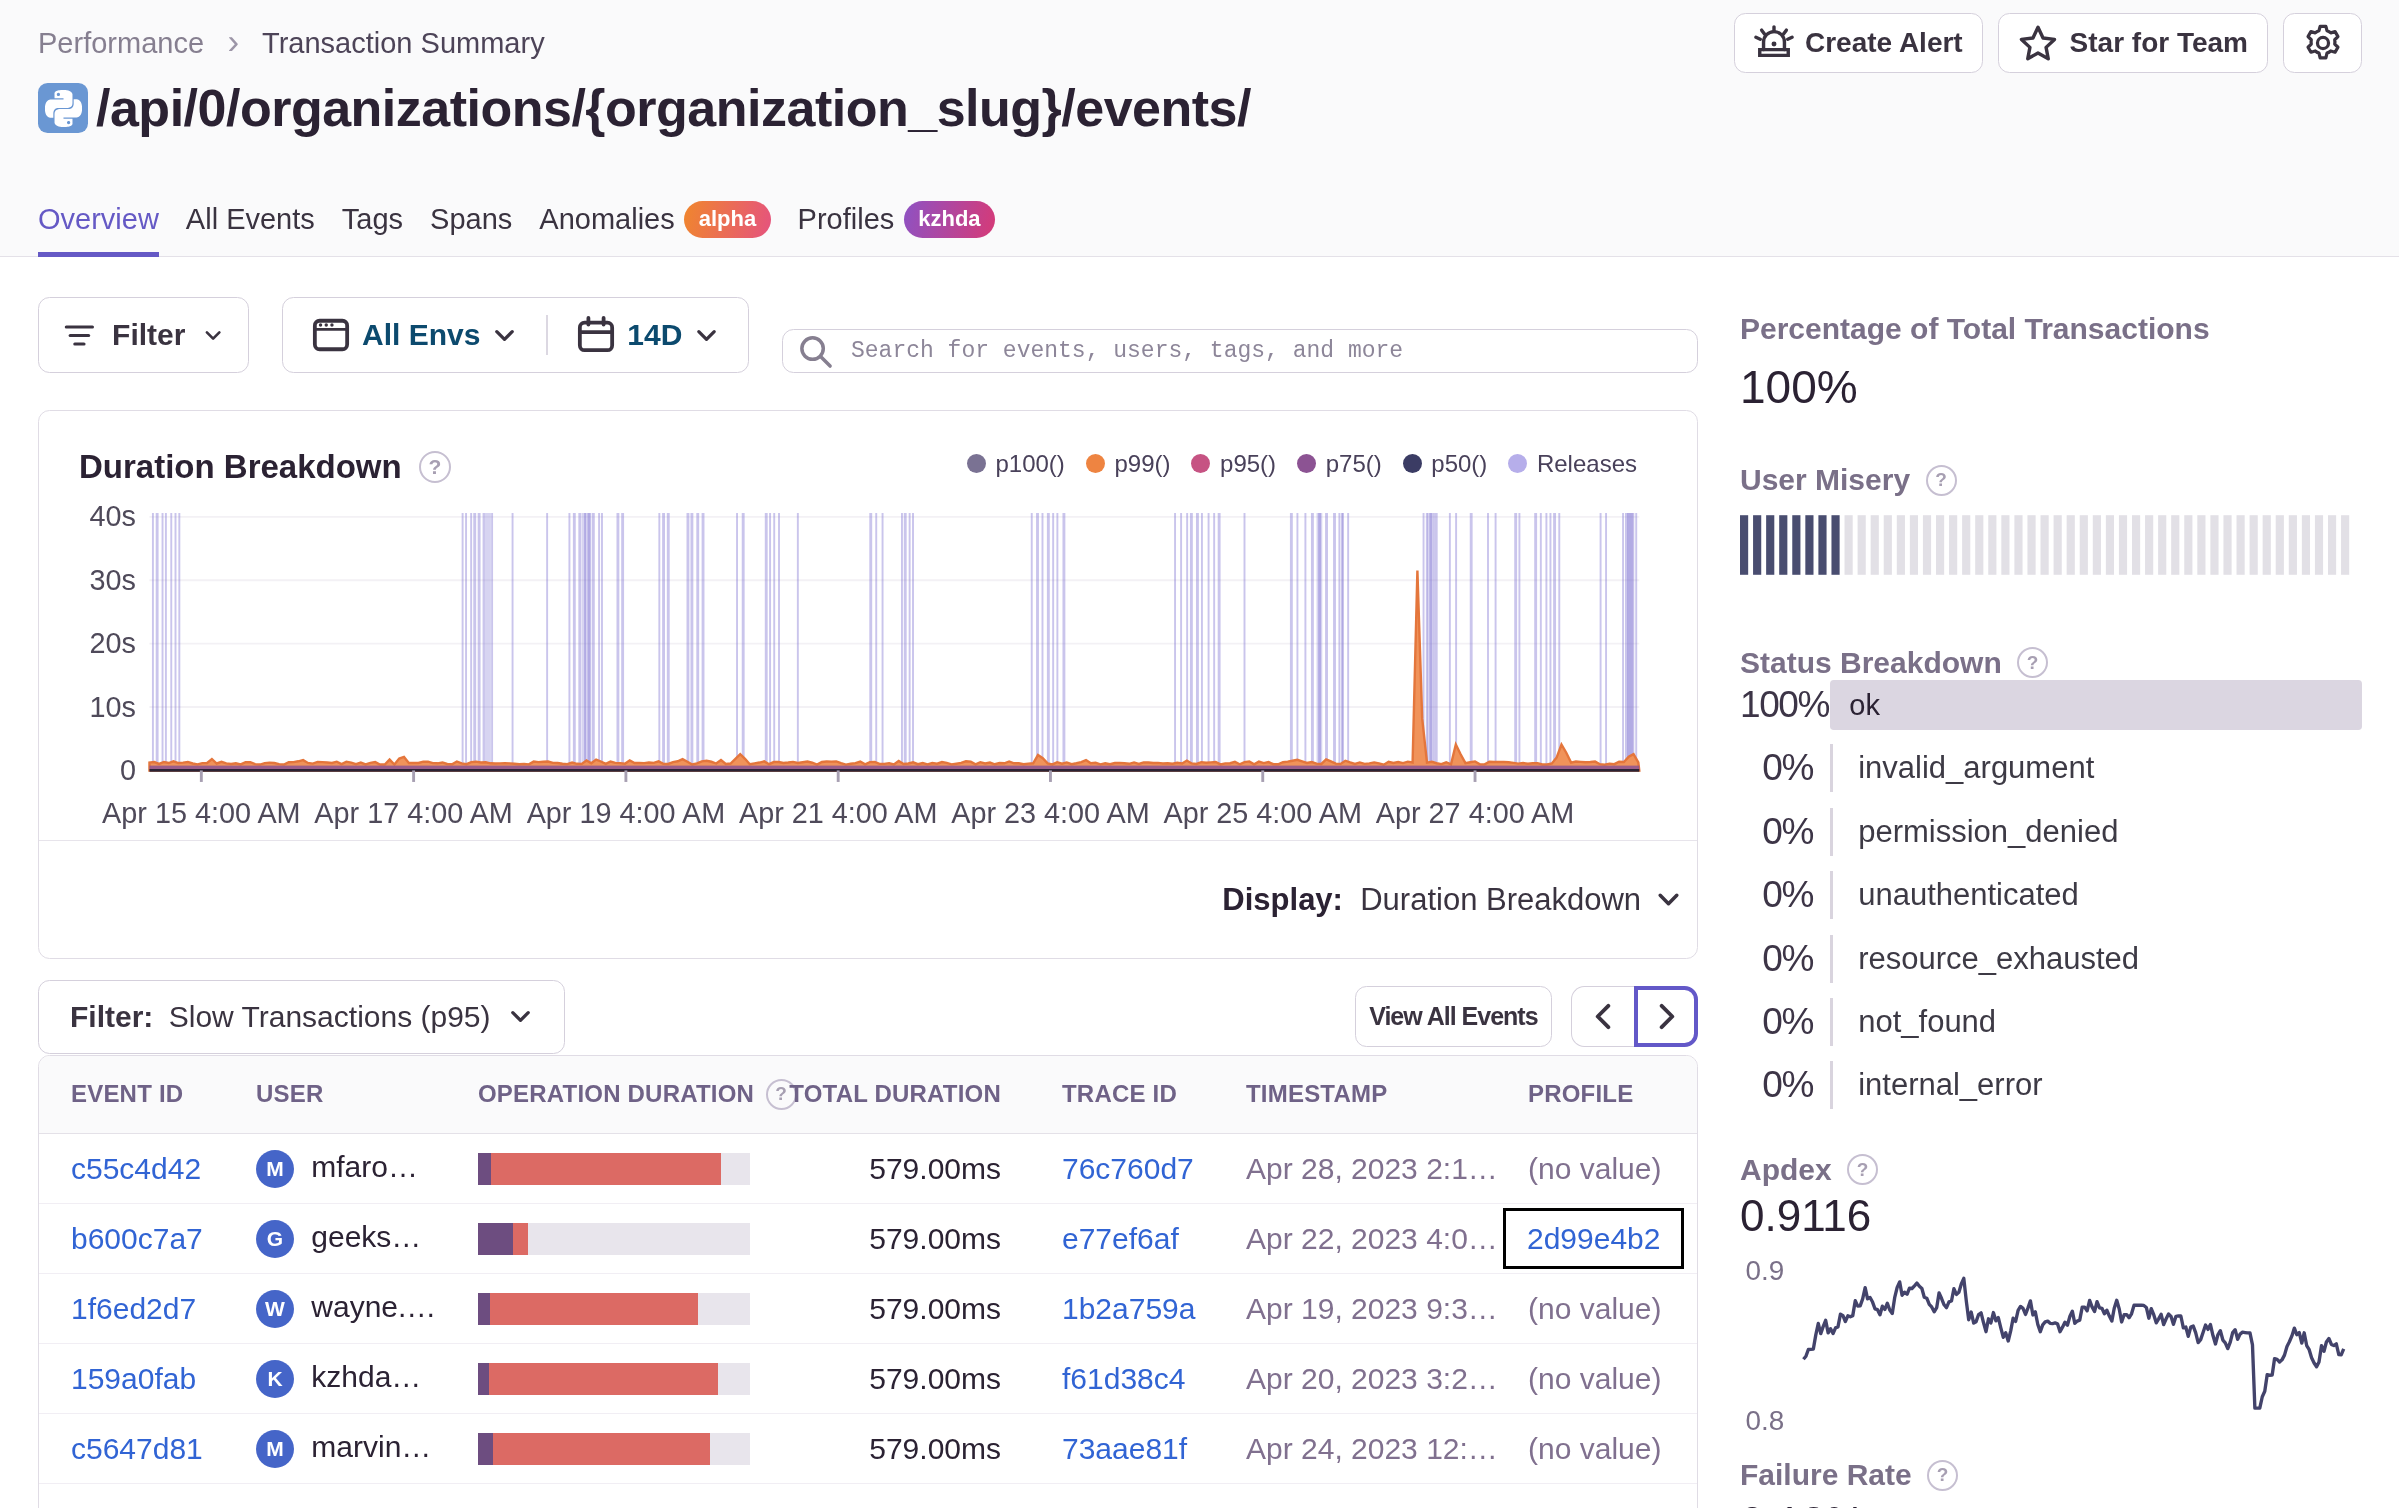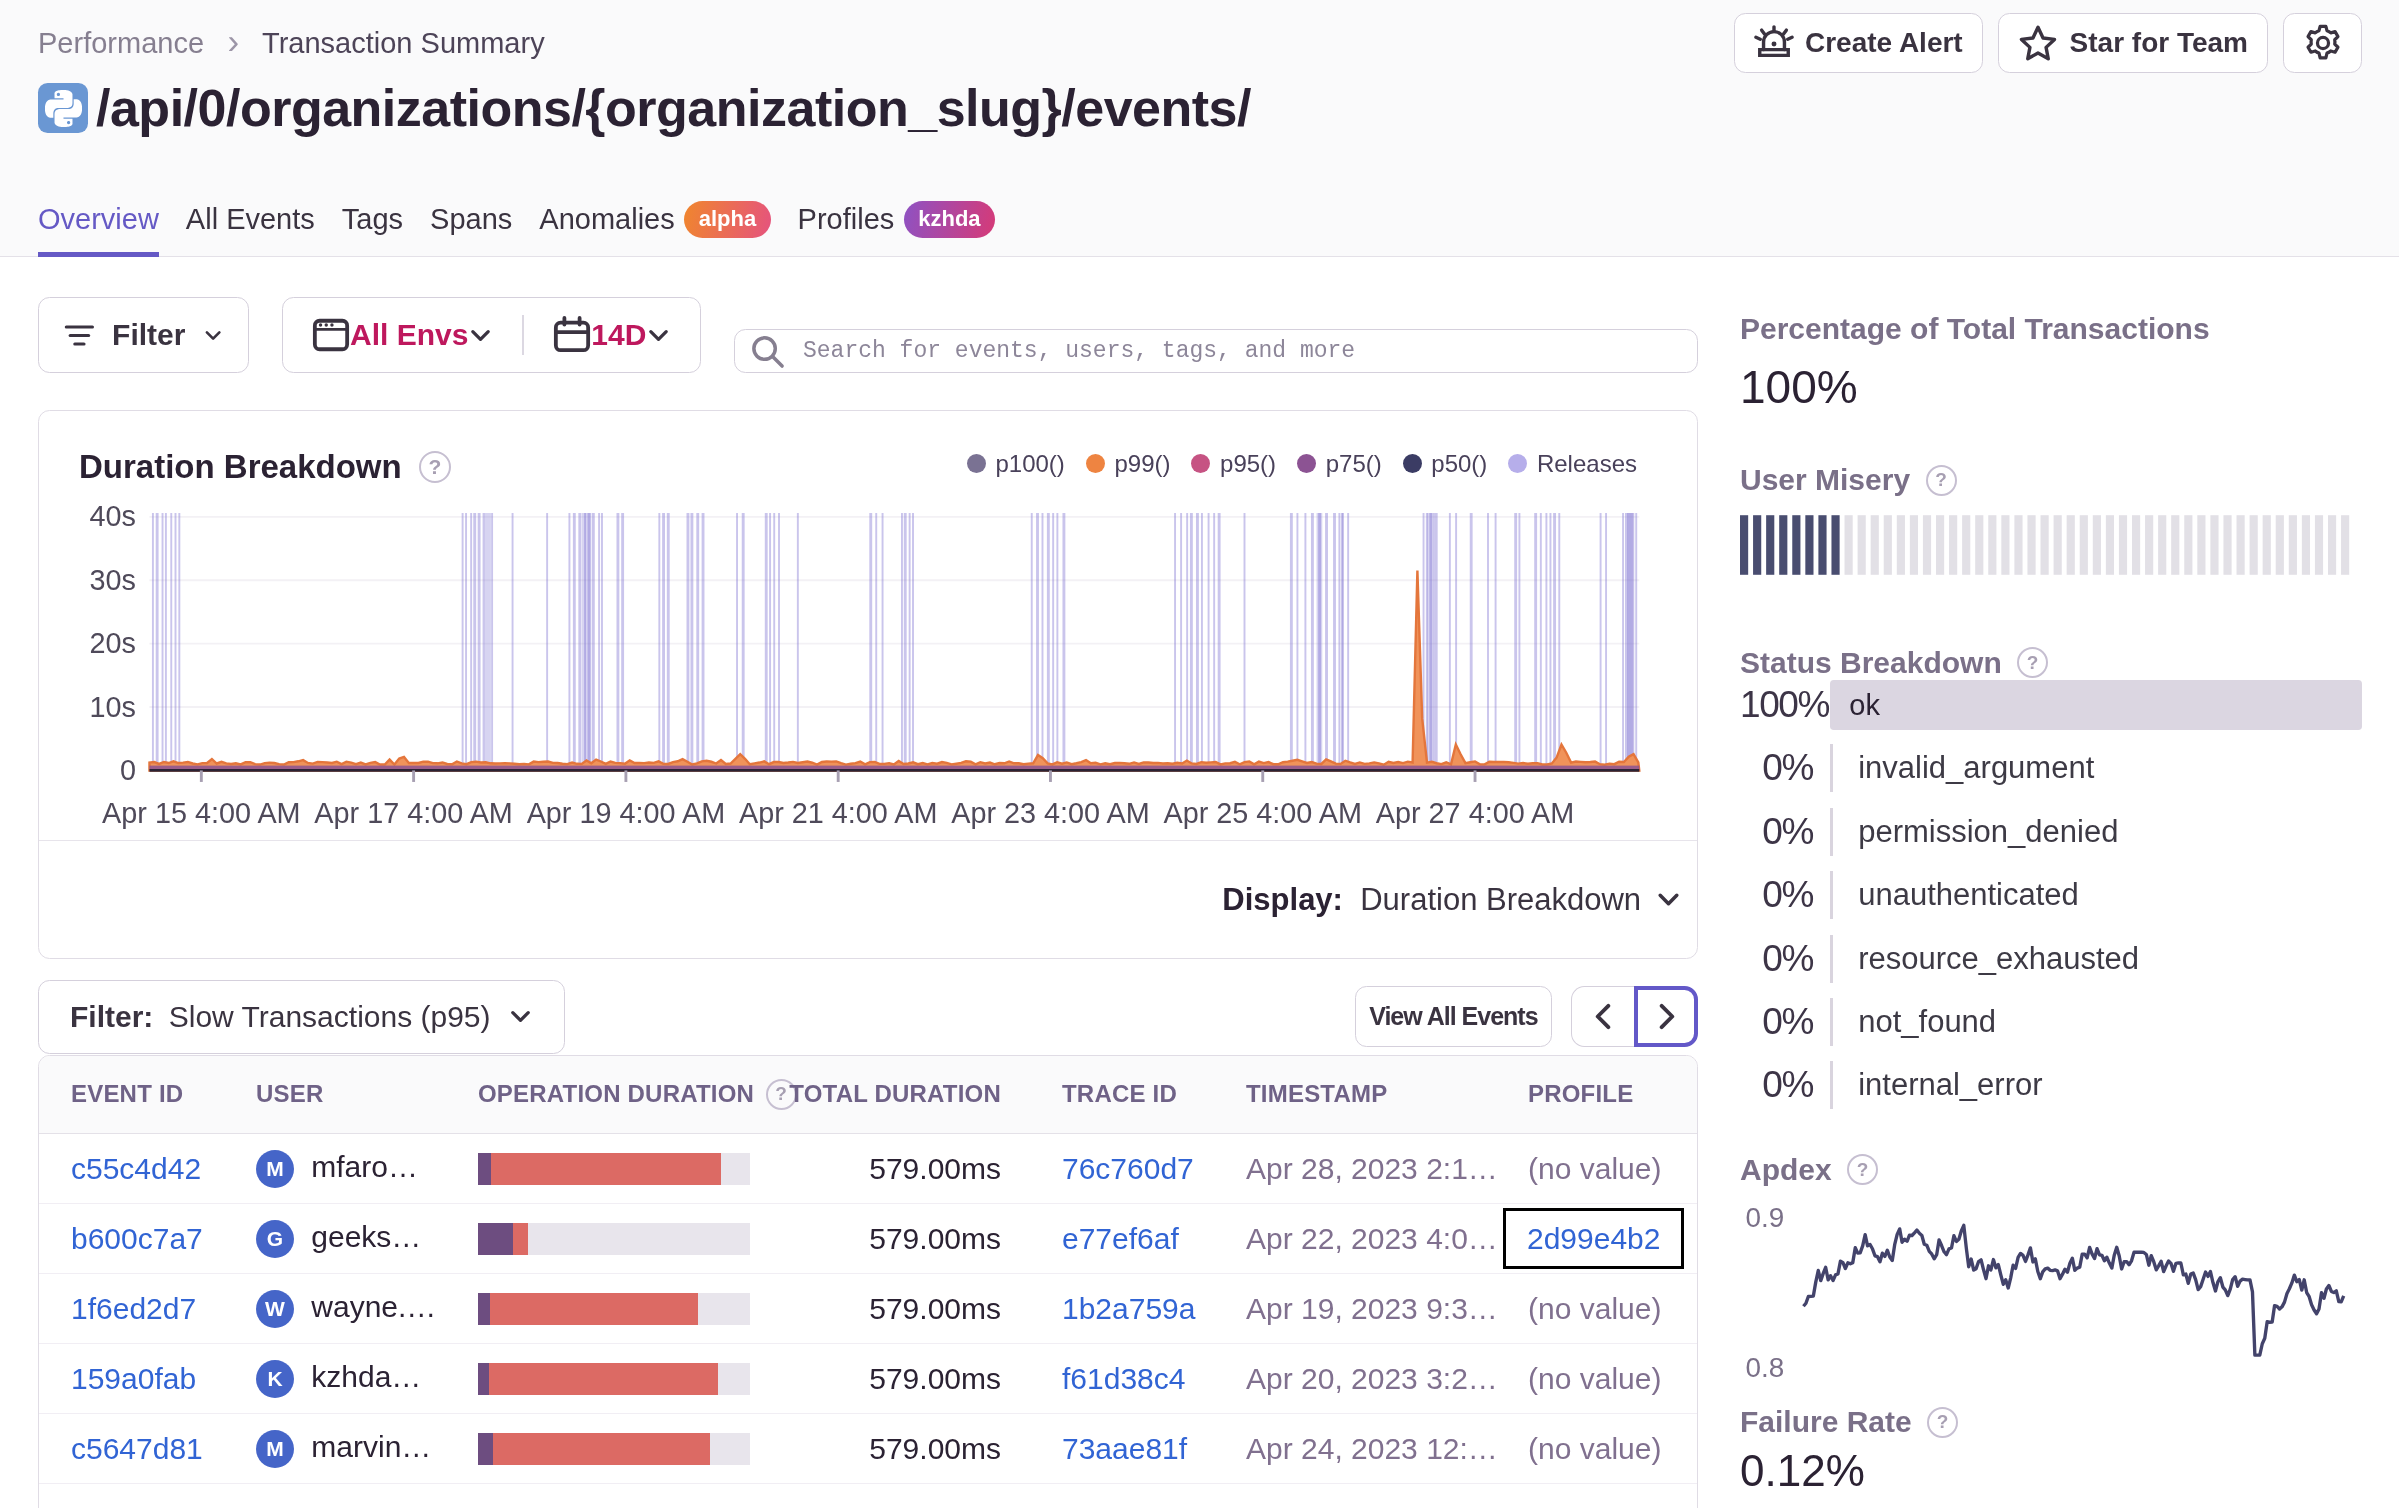--- a/index.html
+++ b/index.html
@@ -19,21 +19,21 @@
 .tab { font-size:29px; color:#3a3340; height:54px; border-bottom:5.8px solid transparent; display:flex; align-items:flex-start; gap:9.6px; }
 .tab.active { color:#6559c5; border-bottom-color:#6559c5; }
 .badge { font-size:22px; font-weight:bold; color:#fff; border-radius:21px; padding:4.8px 14.4px 5.8px; position:relative; top:-1.9px; }
 .badge.alpha { background:linear-gradient(103deg,#f0862d 0%,#e5537e 100%); }
 .badge.beta { background:linear-gradient(103deg,#8e52c3 0%,#d63a77 100%); }
 .content { display:flex; padding:40px 38px 0; gap:42px; }
 .main { width:1660px; flex:0 0 auto; }
 .controls { display:flex; gap:33px; height:76px; }
 .ctl { background:#fff; border:1.9px solid #d5d0dc; border-radius:11.5px; display:flex; align-items:center; }
 .filterbtn { padding:0 25px; gap:17.3px; font-size:30px; font-weight:bold; color:#3a3340; width:211px; }
-.seg .part { display:flex; align-items:center; gap:0; padding:0 29px; font-size:30px; font-weight:bold; color:#be185d;justify-content:space-between; }
+.seg .part { display:flex; align-items:center; gap:12px; padding:0 29px; font-size:30px; font-weight:bold; color:#0c4a6e;justify-content:space-between; }
 .seg .divider { width:1.9px; height:40px; background:#dcd8e2; }
 .search { flex:1; gap:17.3px; padding:0 13.4px;margin-top:32px; }
 .search .ph { font-family:"Liberation Mono", monospace; font-size:23px; color:#8d8699; letter-spacing:0px; }
 .card { background:#fff; border:1.9px solid #e0dce5; border-radius:11.5px; }
 .chartcard { margin-top:37px; height:549px; position:relative; }
 .charthead { display:flex; justify-content:space-between; align-items:flex-start; padding:37px 60px 0 40px; position:relative; z-index:2; }
 .charttitle { font-size:33px; font-weight:bold; color:#2b2233; display:flex; align-items:center; gap:17.3px; }
 .legend { display:flex; align-items:flex-start; gap:21px; padding-top:1.9px; }
 .legend .li { display:flex; align-items:center; gap:9.6px; font-size:24px; color:#49415a; }
 .legend .dot { width:19px; height:19px; border-radius:50%; }
@@ -540,20 +540,21 @@
           <div class="zline"></div>
           <div class="zlab">not_found</div>
         </div>
         <div class="sbrow">
           <div class="pct">0%</div>
           <div class="zline"></div>
           <div class="zlab">internal_error</div>
         </div>
       </div>
   <div class="sbh" style="margin-top:42px;">Apdex <span class="qm small">?</span></div>
+  <div class="bigval" style="margin-top:4.8px;font-size:44px;line-height:48px;">0.9116</div>
   <div style="margin-top:16.3px;height:183px;"><svg width="621" height="183" viewBox="0 0 646 190">
           <text x="46" y="24" text-anchor="end" font-size="29" fill="#7a7088">0.9</text>
           <text x="46" y="180" text-anchor="end" font-size="29" fill="#7a7088">0.8</text>
           <path d="M66.0,106.2 L68.6,103.1 L71.1,96.0 L73.7,95.9 L76.3,95.6 L78.8,81.1 L81.4,69.0 L84.0,79.5 L86.5,72.2 L89.1,65.7 L91.7,78.7 L94.2,74.4 L96.8,79.4 L99.4,73.5 L101.9,72.5 L104.5,59.3 L107.1,60.9 L109.6,66.9 L112.2,61.0 L114.8,62.0 L117.3,60.8 L119.9,45.3 L122.5,50.9 L125.0,50.7 L127.6,43.4 L130.2,31.7 L132.7,43.3 L135.3,41.9 L137.9,46.7 L140.4,53.7 L143.0,54.6 L145.6,60.0 L148.1,51.0 L150.7,54.3 L153.3,47.9 L155.8,55.0 L158.4,58.6 L160.9,42.1 L163.5,31.4 L166.1,25.7 L168.6,39.6 L171.2,36.4 L173.8,38.6 L176.3,32.3 L178.9,32.6 L181.5,29.8 L184.0,26.9 L186.6,30.3 L189.2,32.6 L191.7,41.7 L194.3,42.7 L196.9,49.1 L199.4,51.8 L202.0,56.8 L204.6,52.5 L207.1,37.1 L209.7,43.0 L212.3,49.5 L214.8,52.5 L217.4,46.5 L220.0,45.6 L222.5,32.8 L225.1,38.7 L227.7,36.5 L230.2,27.9 L232.8,22.0 L235.4,45.5 L237.9,65.1 L240.5,57.1 L243.1,68.5 L245.6,67.1 L248.2,59.7 L250.8,57.9 L253.3,68.0 L255.9,77.5 L258.5,64.1 L261.0,68.4 L263.6,57.6 L266.2,66.2 L268.7,62.8 L271.3,73.5 L273.9,83.3 L276.4,78.7 L279.0,87.2 L281.6,76.6 L284.1,63.5 L286.7,66.8 L289.3,55.3 L291.8,51.2 L294.4,53.3 L297.0,59.6 L299.5,53.0 L302.1,45.5 L304.7,60.1 L307.2,56.9 L309.8,70.0 L312.4,77.6 L314.9,70.4 L317.5,67.3 L320.1,66.5 L322.6,68.8 L325.2,69.1 L327.8,68.4 L330.3,69.3 L332.9,77.5 L335.5,72.8 L338.0,67.6 L340.6,70.8 L343.2,61.4 L345.7,56.2 L348.3,68.8 L350.8,66.5 L353.4,65.5 L356.0,51.9 L358.5,51.9 L361.1,55.8 L363.7,45.0 L366.2,51.7 L368.8,56.6 L371.4,46.3 L373.9,52.6 L376.5,53.2 L379.1,58.9 L381.6,55.2 L384.2,61.3 L386.8,66.5 L389.3,53.1 L391.9,44.8 L394.5,53.9 L397.0,67.4 L399.6,59.9 L402.2,59.7 L404.7,63.0 L407.3,58.9 L409.9,50.0 L412.4,50.0 L415.0,50.0 L417.6,50.0 L420.1,50.2 L422.7,52.3 L425.3,63.5 L427.8,53.6 L430.4,59.8 L433.0,68.3 L435.5,64.2 L438.1,59.4 L440.7,70.2 L443.2,64.3 L445.8,59.2 L448.4,61.6 L450.9,69.9 L453.5,61.5 L456.1,61.0 L458.6,61.2 L461.2,73.5 L463.8,72.7 L466.3,82.4 L468.9,72.8 L471.5,71.7 L474.0,78.5 L476.6,88.9 L479.2,85.8 L481.7,78.3 L484.3,70.6 L486.9,75.1 L489.4,70.1 L492.0,81.5 L494.6,90.3 L497.1,80.8 L499.7,76.5 L502.3,86.2 L504.8,89.1 L507.4,95.1 L510.0,88.3 L512.5,78.4 L515.1,75.4 L517.7,85.5 L520.2,80.0 L522.8,78.0 L525.4,78.4 L527.9,78.8 L530.5,78.8 L533.1,91.2 L535.6,157.0 L538.2,157.0 L540.7,157.0 L543.3,145.2 L545.9,139.5 L548.4,122.3 L551.0,122.8 L553.6,122.6 L556.1,105.5 L558.7,106.3 L561.3,109.0 L563.8,106.8 L566.4,101.9 L569.0,92.9 L571.5,88.0 L574.1,81.9 L576.7,73.8 L579.2,80.7 L581.8,78.4 L584.4,89.3 L586.9,78.7 L589.5,91.9 L592.1,96.2 L594.6,104.7 L597.2,110.1 L599.8,114.0 L602.3,109.1 L604.9,92.1 L607.5,97.9 L610.0,88.2 L612.6,84.6 L615.2,90.8 L617.7,91.9 L620.3,90.1 L622.9,101.4 L625.4,101.6 L628.0,95.3" fill="none" stroke="#43436b" stroke-width="3.5" stroke-linejoin="round"></path>
         </svg></div>
   <div class="sbh" style="margin-top:18px;">Failure Rate <span class="qm small">?</span></div>
   <div class="bigval" style="margin-top:5.8px;font-size:44px;">0.12%</div>
 </div>
 </div>
 

